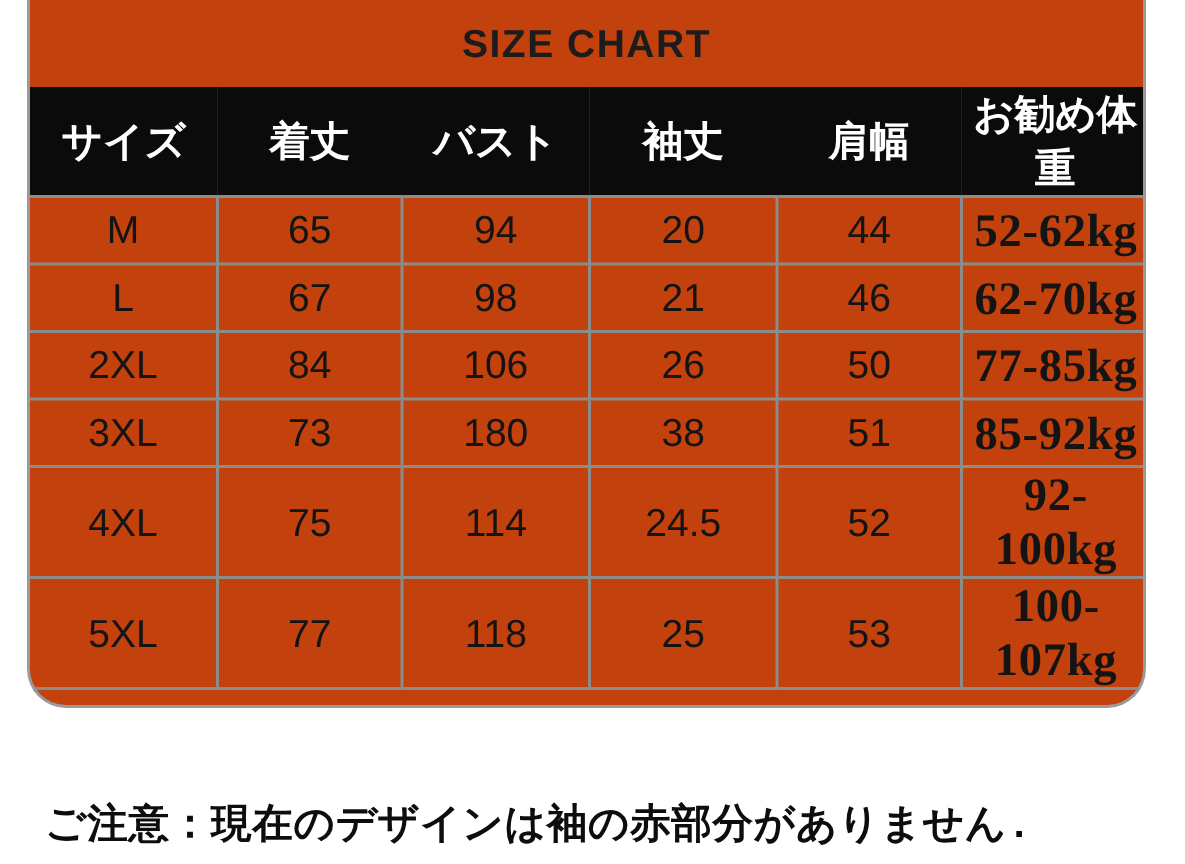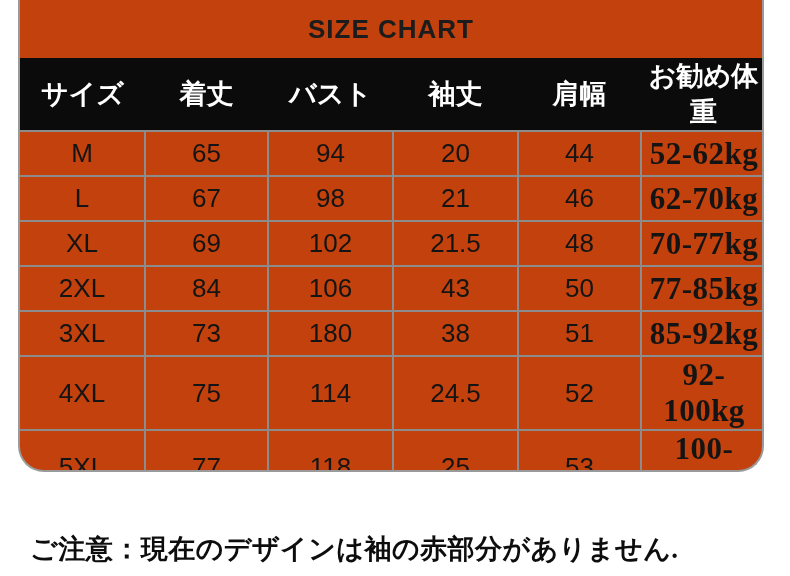--- a/index.html
+++ b/index.html
@@ -85,21 +85,21 @@
     font-weight: bold;
     font-size: 19px;
     letter-spacing: 0.5px;
     color: #111111;
   }
 
   .notice {
     position: absolute;
     left: 30px;
     top: 531px;
-    font-family: Liberation Serif, serif;
+    font-family: Liberation Mono, monospace;
     font-weight: bold;
     font-size: 27px;
     color: #0d0d0d;
     letter-spacing: 0.5px;
     white-space: nowrap;
   }
 
   
   col.c0 { width: 125px; }
   col.c1 { width: 123px; }
@@ -146,32 +146,24 @@
       </tr>
       <tr>
         <td>L</td>
         <td>67</td>
         <td>98</td>
         <td>21</td>
         <td>46</td>
         <td class="weight">62-70kg</td>
       </tr>
       <tr>
-        <td>XL</td>
-        <td>69</td>
-        <td>102</td>
-        <td>21.5</td>
-        <td>48</td>
-        <td class="weight">70-77kg</td>
-      </tr>
-      <tr>
         <td>2XL</td>
         <td>84</td>
         <td>106</td>
-        <td>43</td>
+        <td>26</td>
         <td>50</td>
         <td class="weight">77-85kg</td>
       </tr>
       <tr>
         <td>3XL</td>
         <td>73</td>
         <td>180</td>
         <td>38</td>
         <td>51</td>
         <td class="weight">85-92kg</td>

